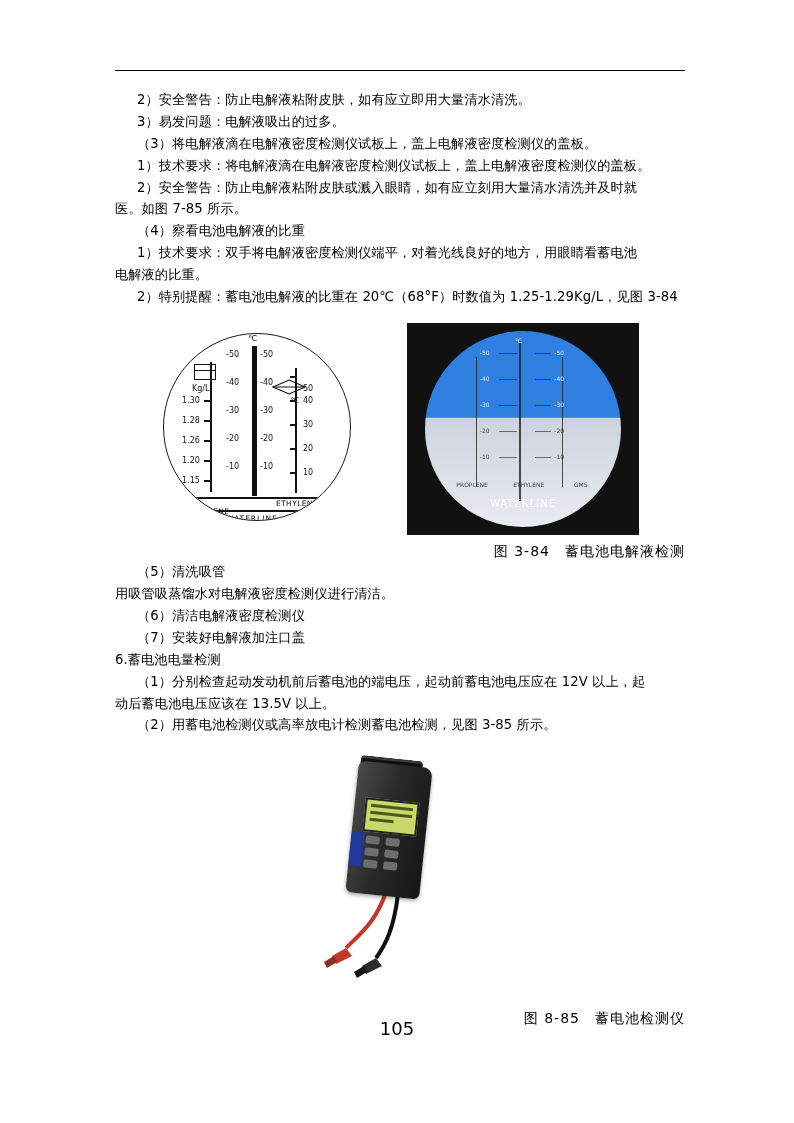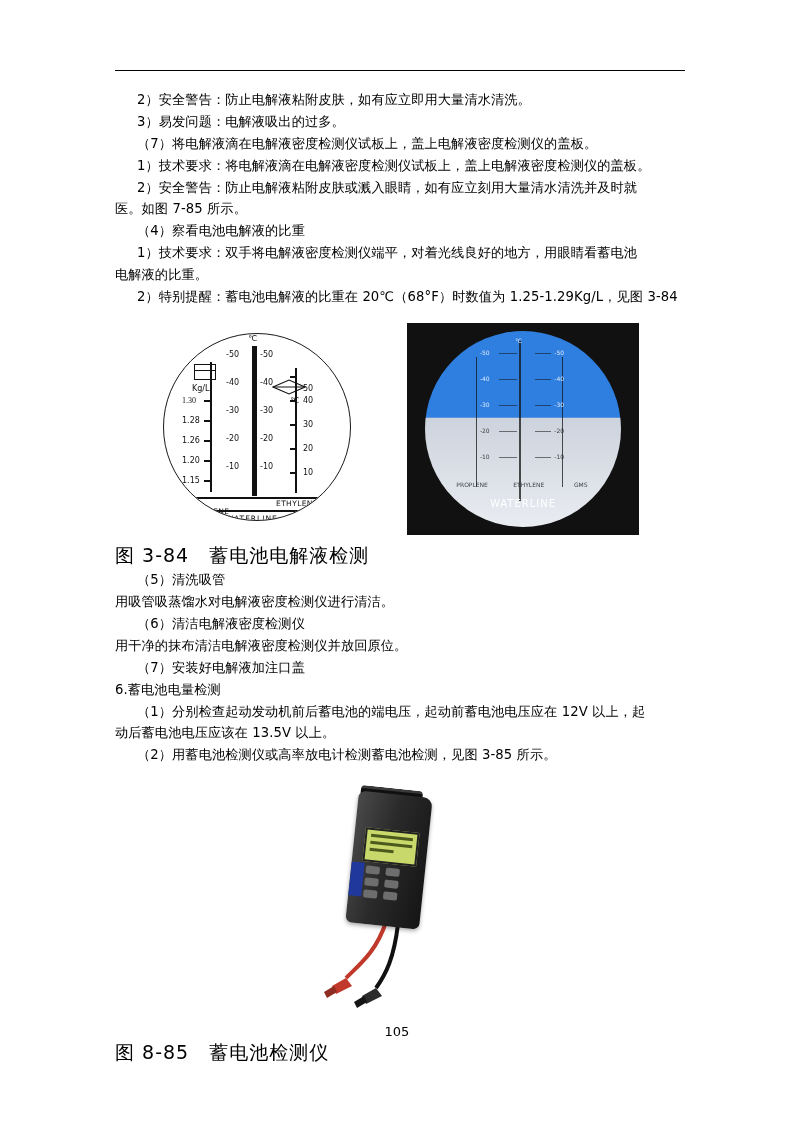--- a/index.html
+++ b/index.html
@@ -48,22 +48,22 @@
     margin-top: 16px;
     text-align: center;
   }
   .fig-row {
     display: flex;
     justify-content: center;
     align-items: flex-start;
     gap: 14px;
   }
   .fig-caption {
-    text-align: left;
-    font-size: 19px;
+    text-align: right;
+    font-size: 14px;
     margin-top: 8px;
     letter-spacing: 1px;
   }
 
   
   .refract {
     position: relative;
     width: 232px;
     height: 212px;
     background: #ffffff;
@@ -282,35 +282,35 @@
     transform: rotate(6deg);
   }
   .tester svg { position:absolute; left:0; top:0; }
 
   .page-number {
     position: absolute;
     left: 0;
     right: 0;
     bottom: 84px;
     text-align: center;
-    font-size: 13px;
+    font-size: 18px;
   }
 </style>
 </head>
 <body>
 
 <div class="page">
 
   <div class="content">
 
     <div class="top-rule"></div>
 
     <p class="para indent">2）安全警告：防止电解液粘附皮肤，如有应立即用大量清水清洗。</p>
     <p class="para indent">3）易发问题：电解液吸出的过多。</p>
-    <p class="para indent">（7）将电解液滴在电解液密度检测仪试板上，盖上电解液密度检测仪的盖板。</p>
+    <p class="para indent">（3）将电解液滴在电解液密度检测仪试板上，盖上电解液密度检测仪的盖板。</p>
     <p class="para indent">1）技术要求：将电解液滴在电解液密度检测仪试板上，盖上电解液密度检测仪的盖板。</p>
     <p class="para indent">2）安全警告：防止电解液粘附皮肤或溅入眼睛，如有应立刻用大量清水清洗并及时就</p>
     <p class="para noindent">医。如图 7-85 所示。</p>
     <p class="para indent">（4）察看电池电解液的比重</p>
     <p class="para indent">1）技术要求：双手将电解液密度检测仪端平，对着光线良好的地方，用眼睛看蓄电池</p>
     <p class="para noindent">电解液的比重。</p>
     <p class="para indent">2）特别提醒：蓄电池电解液的比重在 20℃（68°F）时数值为 1.25-1.29Kg/L，见图 3-84</p>
 
     <div class="figure-block">
       <div class="fig-row">
@@ -344,21 +344,21 @@
             <span class="lbl" style="left:96px; top:72px;">-30</span>
             <span class="lbl" style="left:96px; top:100px;">-20</span>
             <span class="lbl" style="left:96px; top:128px;">-10</span>
 
             <span class="lbl" style="left:139px; top:38px;margin-top:12px;">50</span>
             <span class="lbl" style="left:139px; top:62px;">40</span>
             <span class="lbl" style="left:139px; top:86px;">30</span>
             <span class="lbl" style="left:139px; top:110px;">20</span>
             <span class="lbl" style="left:139px; top:134px;">10</span>
 
-            <span class="lbl" style="left:18px; top:62px;font-family:Liberation Serif, serif;">1.30</span>
+            <span class="lbl" style="left:18px; top:62px;">1.30</span>
             <span class="lbl" style="left:18px; top:82px;">1.28</span>
             <span class="lbl" style="left:18px; top:102px;">1.26</span>
             <span class="lbl" style="left:18px; top:122px;">1.20</span>
             <span class="lbl" style="left:18px; top:142px;">1.15</span>
 
             <div class="tick" style="left:40px; top:66px; width:8px;"></div>
             <div class="tick" style="left:40px; top:86px; width:8px;"></div>
             <div class="tick" style="left:40px; top:106px; width:8px;"></div>
             <div class="tick" style="left:40px; top:126px; width:8px;"></div>
             <div class="tick" style="left:40px; top:146px; width:8px;"></div>
@@ -417,21 +417,20 @@
           <span class="waterline">WATERLINE</span>
         </div>
       </div>
 
       <div class="fig-caption">图 3-84　蓄电池电解液检测</div>
     </div>
 
     <p class="para indent">（5）清洗吸管</p>
     <p class="para noindent">用吸管吸蒸馏水对电解液密度检测仪进行清洁。</p>
     <p class="para indent">（6）清洁电解液密度检测仪</p>
-    <p class="para noindent">用干净的抹布清洁电解液密度检测仪并放回原位。</p>
     <p class="para indent">（7）安装好电解液加注口盖</p>
     <p class="para noindent">6.蓄电池电量检测</p>
     <p class="para indent">（1）分别检查起动发动机前后蓄电池的端电压，起动前蓄电池电压应在 12V 以上，起</p>
     <p class="para noindent">动后蓄电池电压应该在 13.5V 以上。</p>
     <p class="para indent">（2）用蓄电池检测仪或高率放电计检测蓄电池检测，见图 3-85 所示。</p>
 
     <div class="figure-block">
       <div class="tester-wrap">
         <div class="tester">
           <svg width="220" height="240" viewBox="0 0 220 240">

